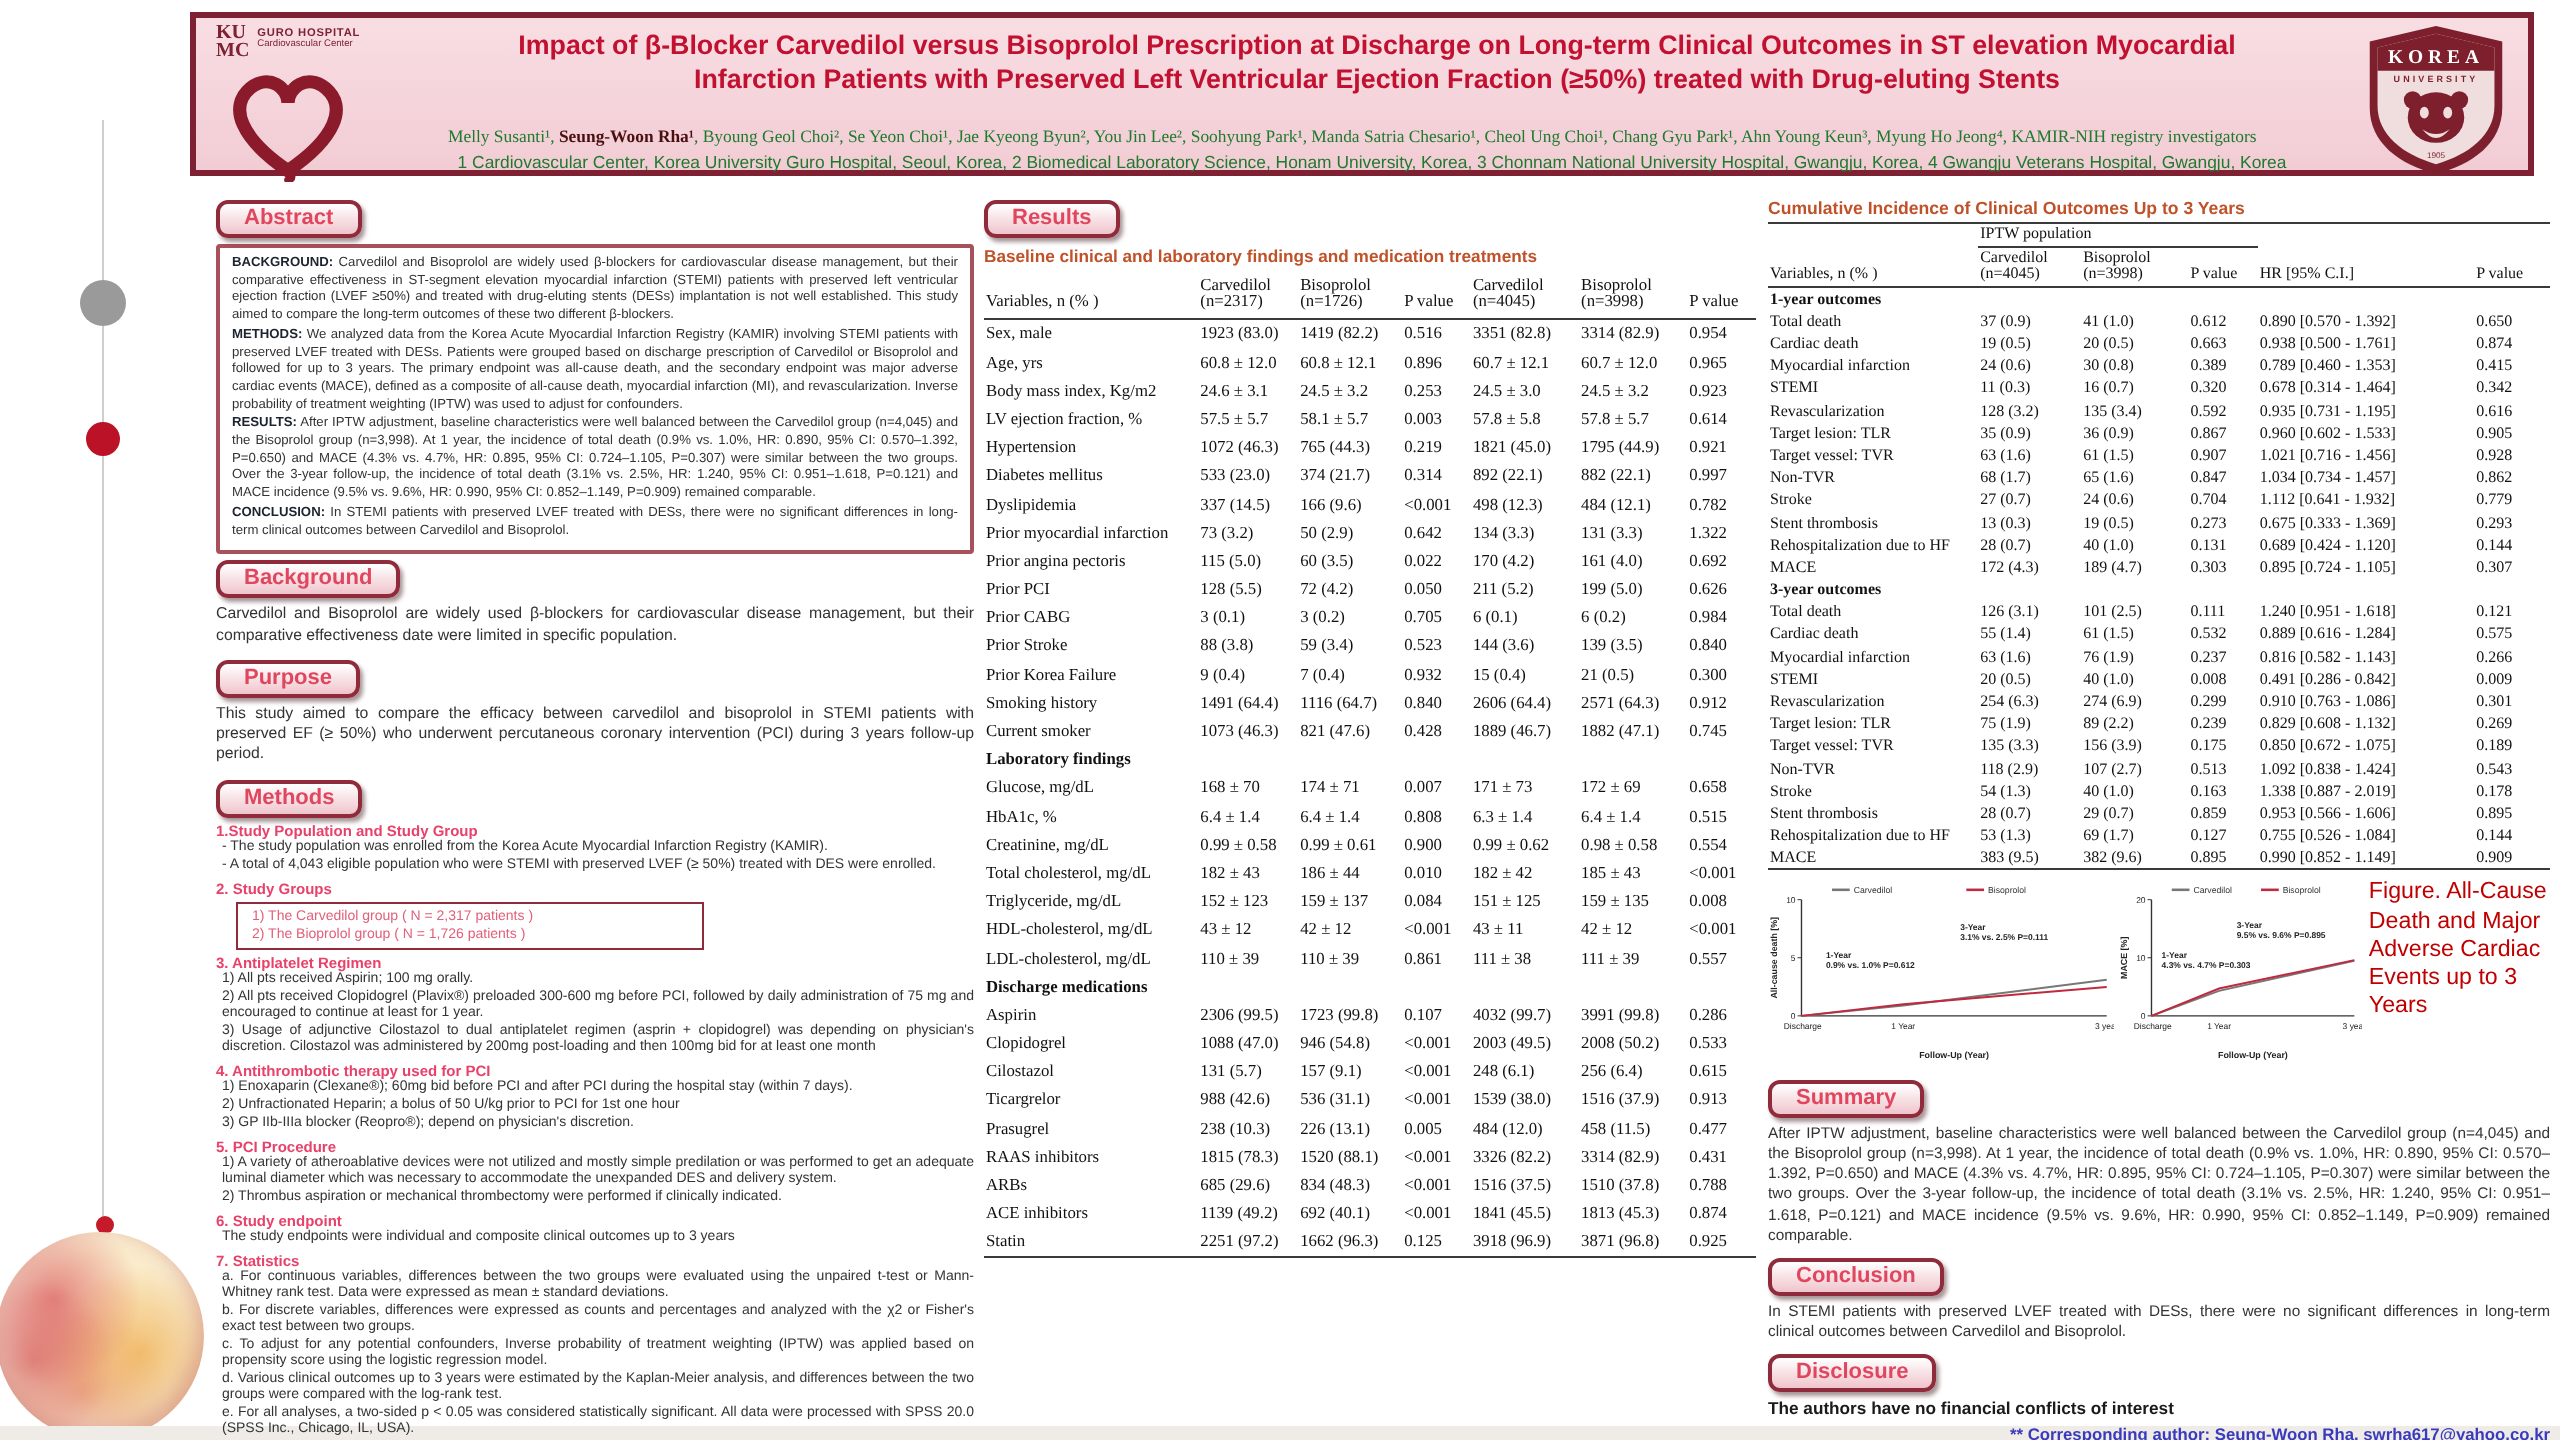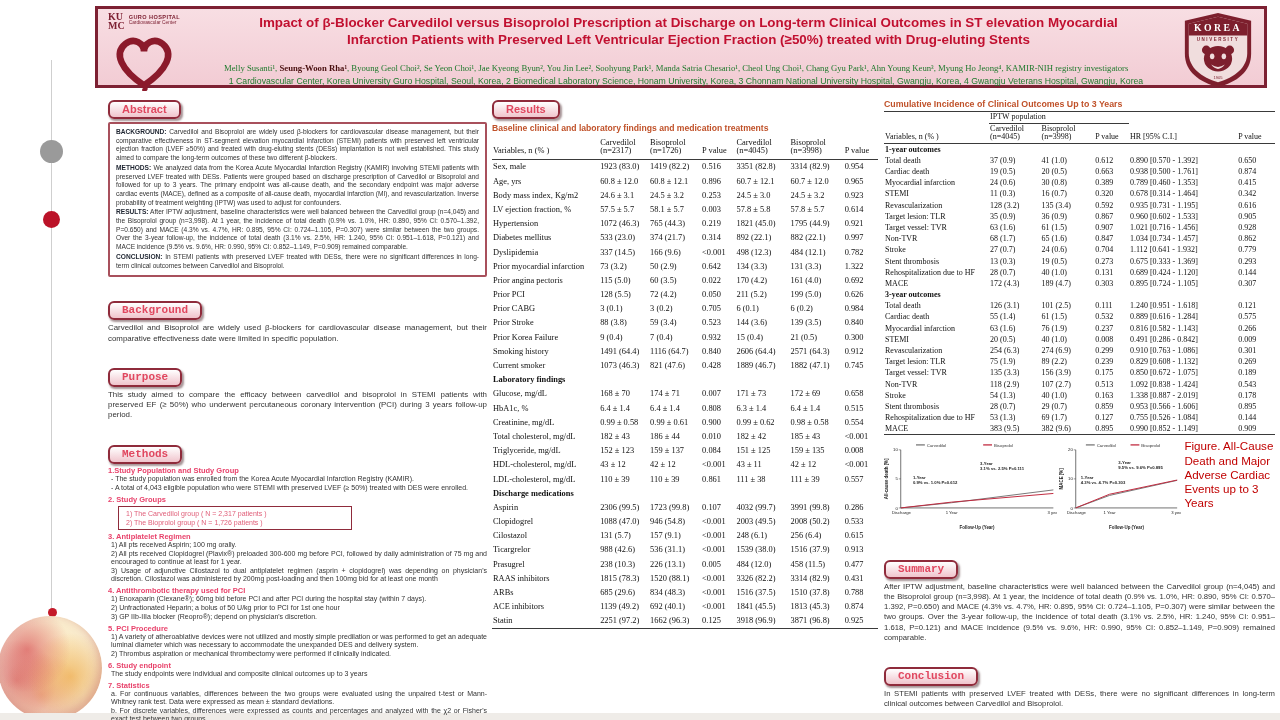--- a/index.html
+++ b/index.html
@@ -43,21 +43,21 @@
   
   .col-left{position:absolute;left:108px;top:99px;width:379px;}
   .col-mid{position:absolute;left:492px;top:99px;width:386px;}
   .col-right{position:absolute;left:884px;top:99px;width:391px;}
   
   .abs-box{border:2px solid #a8505c;border-radius:2px;margin-top:3px;padding:4px 6px;
     font-size:6.6px;line-height:1.32;text-align:justify;color:#333;}
   .abs-box p{margin:0 0 1px 0;}
   .abs-lbl{font-weight:bold;color:#1d2430;}
   .sec-text{font-size:7.9px;line-height:1.3;color:#333;text-align:justify;margin:3px 0 6px;}
-  .badge-row{margin-top:23px;font-family:Liberation Mono, monospace;}
+  .badge-row{margin-top:2px;}
   .m-head{color:#e8426b;font-weight:bold;font-size:7.5px;margin-top:2.5px;}
   .m-text{font-size:7px;line-height:1.22;color:#333;margin-left:3px;text-align:justify;}
   .m-box{border:1.5px solid #8f2b3b;width:218px;margin:2px 0 2px 10px;padding:2px 7px;
     color:#e0607a;font-size:7px;line-height:1.3;}
   
   table{border-collapse:collapse;table-layout:fixed;color:#111;}
   .btable{width:386px;font-family:"Liberation Serif",serif;font-size:8.4px;margin-top:3px;}
   .otable{width:391px;font-family:"Liberation Serif",serif;font-size:8px;margin-top:2px;}
   .btable td,.otable td{padding:2.6px 1px;vertical-align:bottom;overflow:hidden;white-space:nowrap;}
   .otable td{padding:1.1px 1px;}

